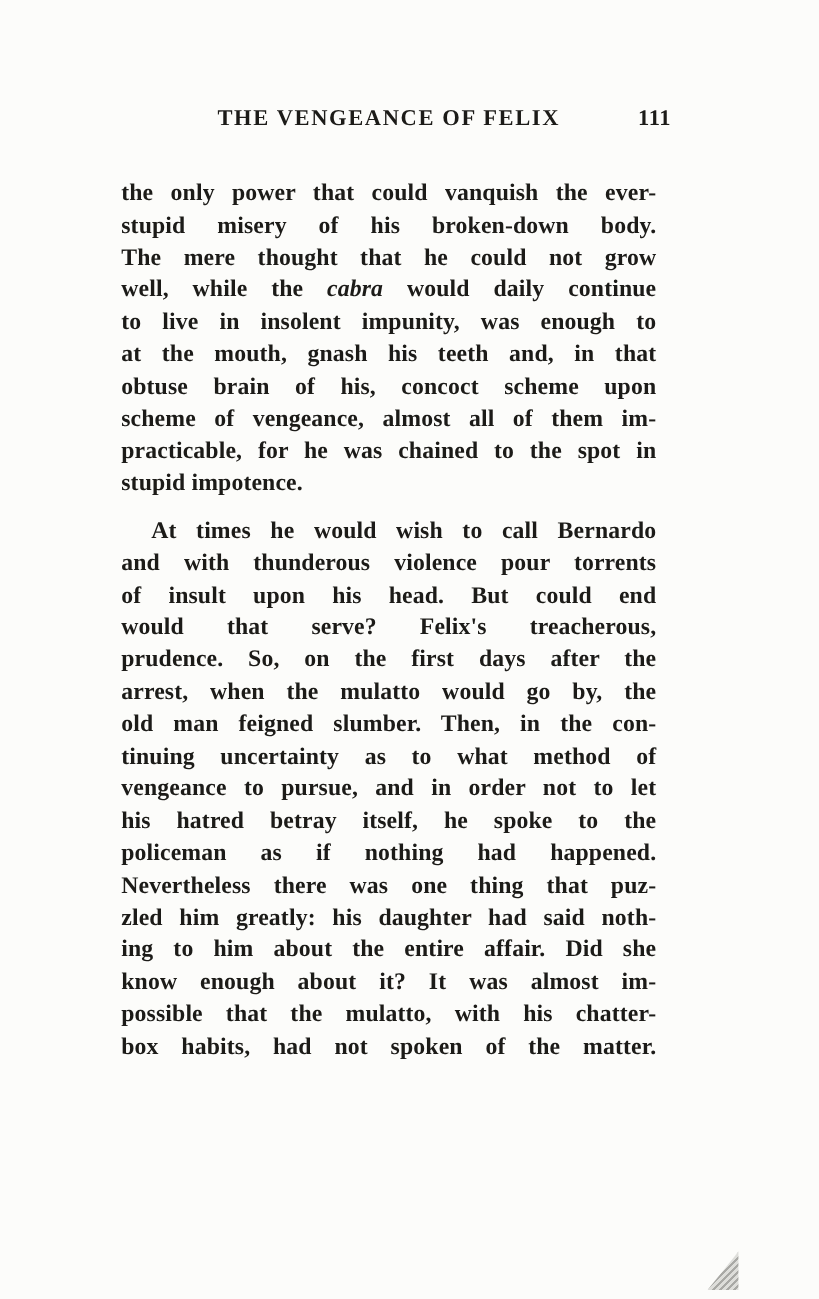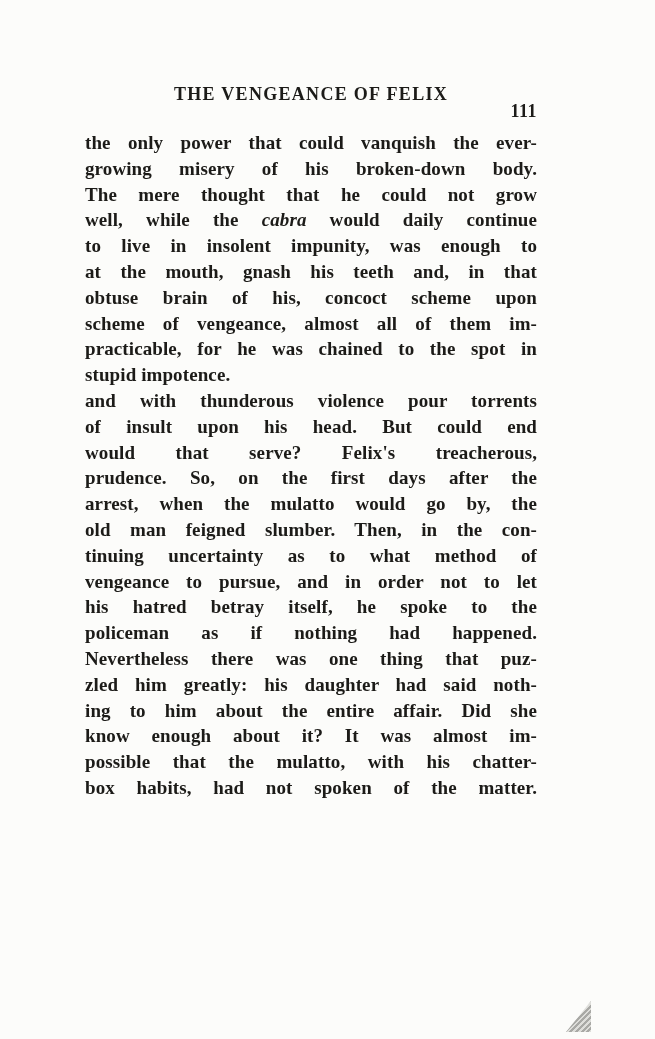--- a/index.html
+++ b/index.html
@@ -27,33 +27,32 @@
     font-size: 18px;
     letter-spacing: 1.3px;
     text-align: center;
     white-space: nowrap;
   }
   .running-head .folio {
     position: absolute;
     right: 0;
     top: 0;
     letter-spacing: 0.5px;
-    margin-top: 17px;
   }
   .text-block {
     position: absolute;
     top: 130px;
     left: 85px;
     width: 452px;
     font-weight: bold;
     font-size: 19px;
     line-height: 25.8px;
     letter-spacing: 0.1px;
   }
-  .paragraph { margin: 0; }
+  .paragraph { margin: 12px; }
   .line {
     text-align: justify;
     text-align-last: justify;
     white-space: normal;
   }
   .line.indent { text-indent: 24px; }
   .line.last-left { text-align-last: left; }
   .italic { font-style: italic; }
   .scan-artifact {
     position: absolute;
@@ -76,31 +75,32 @@
 <div class="page">
 
   <div class="running-head">
     <span>THE VENGEANCE OF FELIX</span>
     <span class="folio">111</span>
   </div>
 
   <div class="text-block">
       <div class="paragraph">
         <div class="line"><span>the only power that could vanquish the ever-</span></div>
-        <div class="line"><span>growing misery of his broken-down body.</span></div>
+        <div class="line"><span>stupid misery of his broken-down body.</span></div>
         <div class="line"><span>The mere thought that he could not grow</span></div>
         <div class="line"><span>well, while the </span><span class="italic">cabra</span><span> would daily continue</span></div>
         <div class="line"><span>to live in insolent impunity, was enough to</span></div>
         <div class="line"><span>at the mouth, gnash his teeth and, in that</span></div>
         <div class="line"><span>obtuse brain of his, concoct scheme upon</span></div>
         <div class="line"><span>scheme of vengeance, almost all of them im-</span></div>
         <div class="line"><span>practicable, for he was chained to the spot in</span></div>
         <div class="line last-left"><span>stupid impotence.</span></div>
       </div>
       <div class="paragraph">
+        <div class="line indent"><span>At times he would wish to call Bernardo</span></div>
         <div class="line"><span>and with thunderous violence pour torrents</span></div>
         <div class="line"><span>of insult upon his head.  But could end</span></div>
         <div class="line"><span>would that serve?  Felix's treacherous,</span></div>
         <div class="line"><span>prudence.  So, on the first days after the</span></div>
         <div class="line"><span>arrest, when the mulatto would go by, the</span></div>
         <div class="line"><span>old man feigned slumber.  Then, in the con-</span></div>
         <div class="line"><span>tinuing uncertainty as to what method of</span></div>
         <div class="line"><span>vengeance to pursue, and in order not to let</span></div>
         <div class="line"><span>his hatred betray itself, he spoke to the</span></div>
         <div class="line"><span>policeman as if nothing had happened.</span></div>

